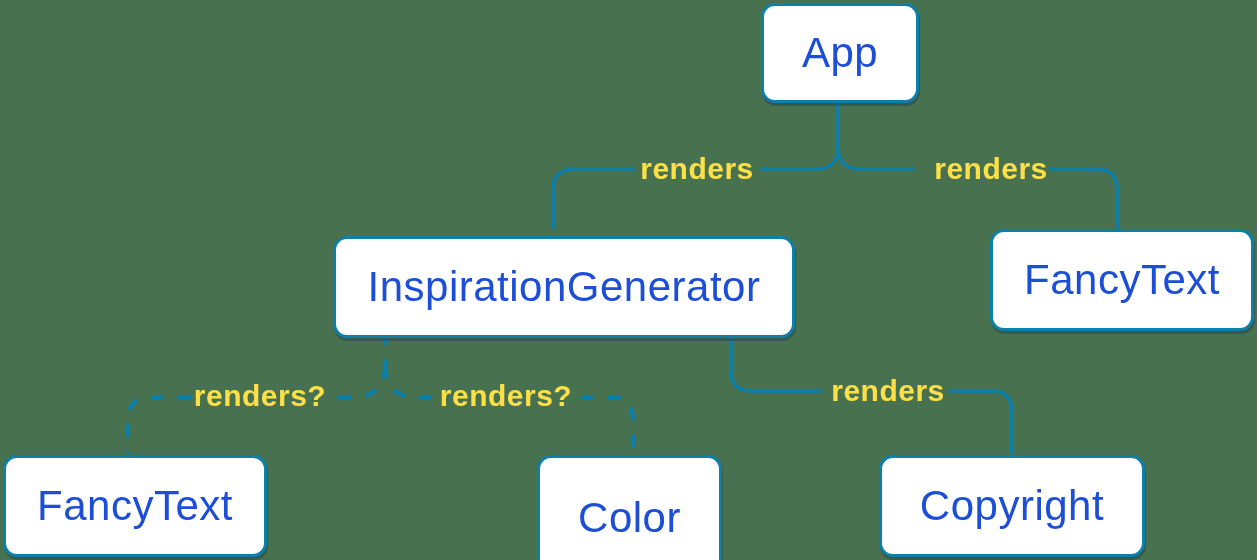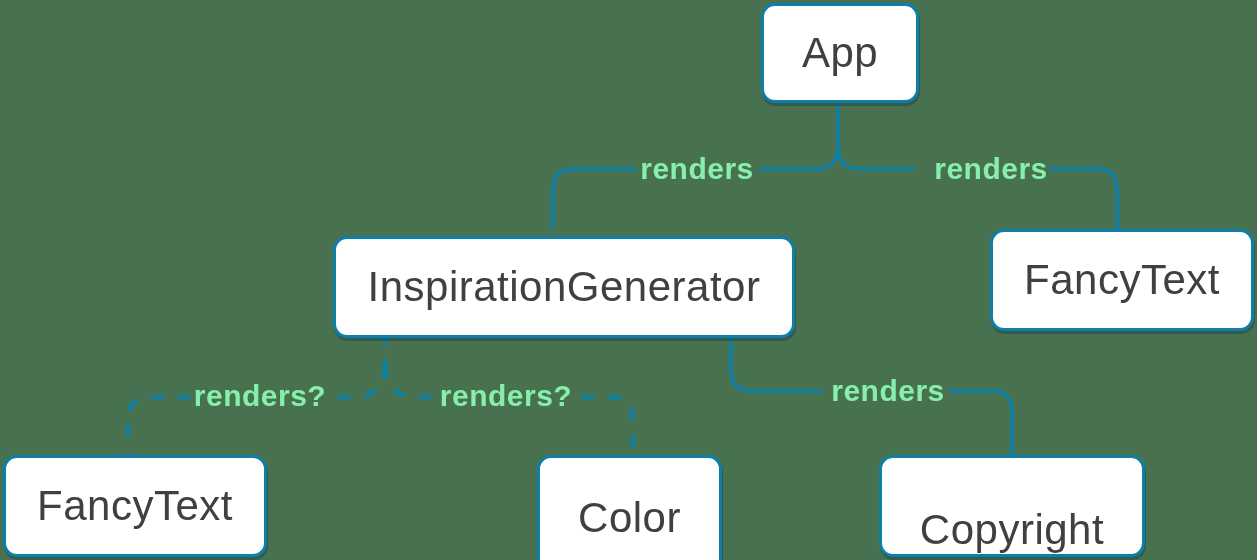--- a/index.html
+++ b/index.html
@@ -39,43 +39,43 @@
     background: #ffffff;
     border: 3.5px solid #0d80aa;
     border-radius: 14px;
     box-shadow: 1px 3px 0 rgba(16, 50, 68, 0.35);
     display: flex;
     align-items: center;
     justify-content: center;
     box-sizing: border-box;
   }
   .node-label {
-    color: #404040;
+    color: #1d4ed8;
     font-size: 42px;
     font-weight: 500;
     letter-spacing: 0.5px;
     white-space: nowrap;
   }
   .edge-label {
     position: absolute;
     transform: translate(-50%, -50%);
-    color: #86efac;
+    color: #fde047;
     font-size: 30px;
     font-weight: 700;
     letter-spacing: 0.5px;
     white-space: nowrap;
     line-height: 1;
   }
   
   .node-app              { left: 761px; top: 3px;   width: 158px; height: 100px; }
   .node-inspgen          { left: 333px; top: 236px; width: 462px; height: 102px; }
   .node-fancytext-top    { left: 990px; top: 229px; width: 264px; height: 102px; }
   .node-fancytext-bottom { left: 3px;   top: 455px; width: 264px; height: 102px; }
   .node-color            { left: 537px; top: 455px; width: 185px; height: 125px; }
-  .node-copyright        { left: 879px; top: 455px; width: 266px; height: 102px; align-items: flex-end; }
+  .node-copyright        { left: 879px; top: 455px; width: 266px; height: 102px; }
   
   .edge-label-renders-left   { left: 697px;  top: 169px; }
   .edge-label-renders-right  { left: 991px;  top: 169px; }
   .edge-label-renders-q-left { left: 260px;  top: 396px; }
   .edge-label-renders-q-right{ left: 506px;  top: 396px; }
   .edge-label-renders-bottom { left: 888px;  top: 391px; }
 </style>
 </head>
 <body>
 

